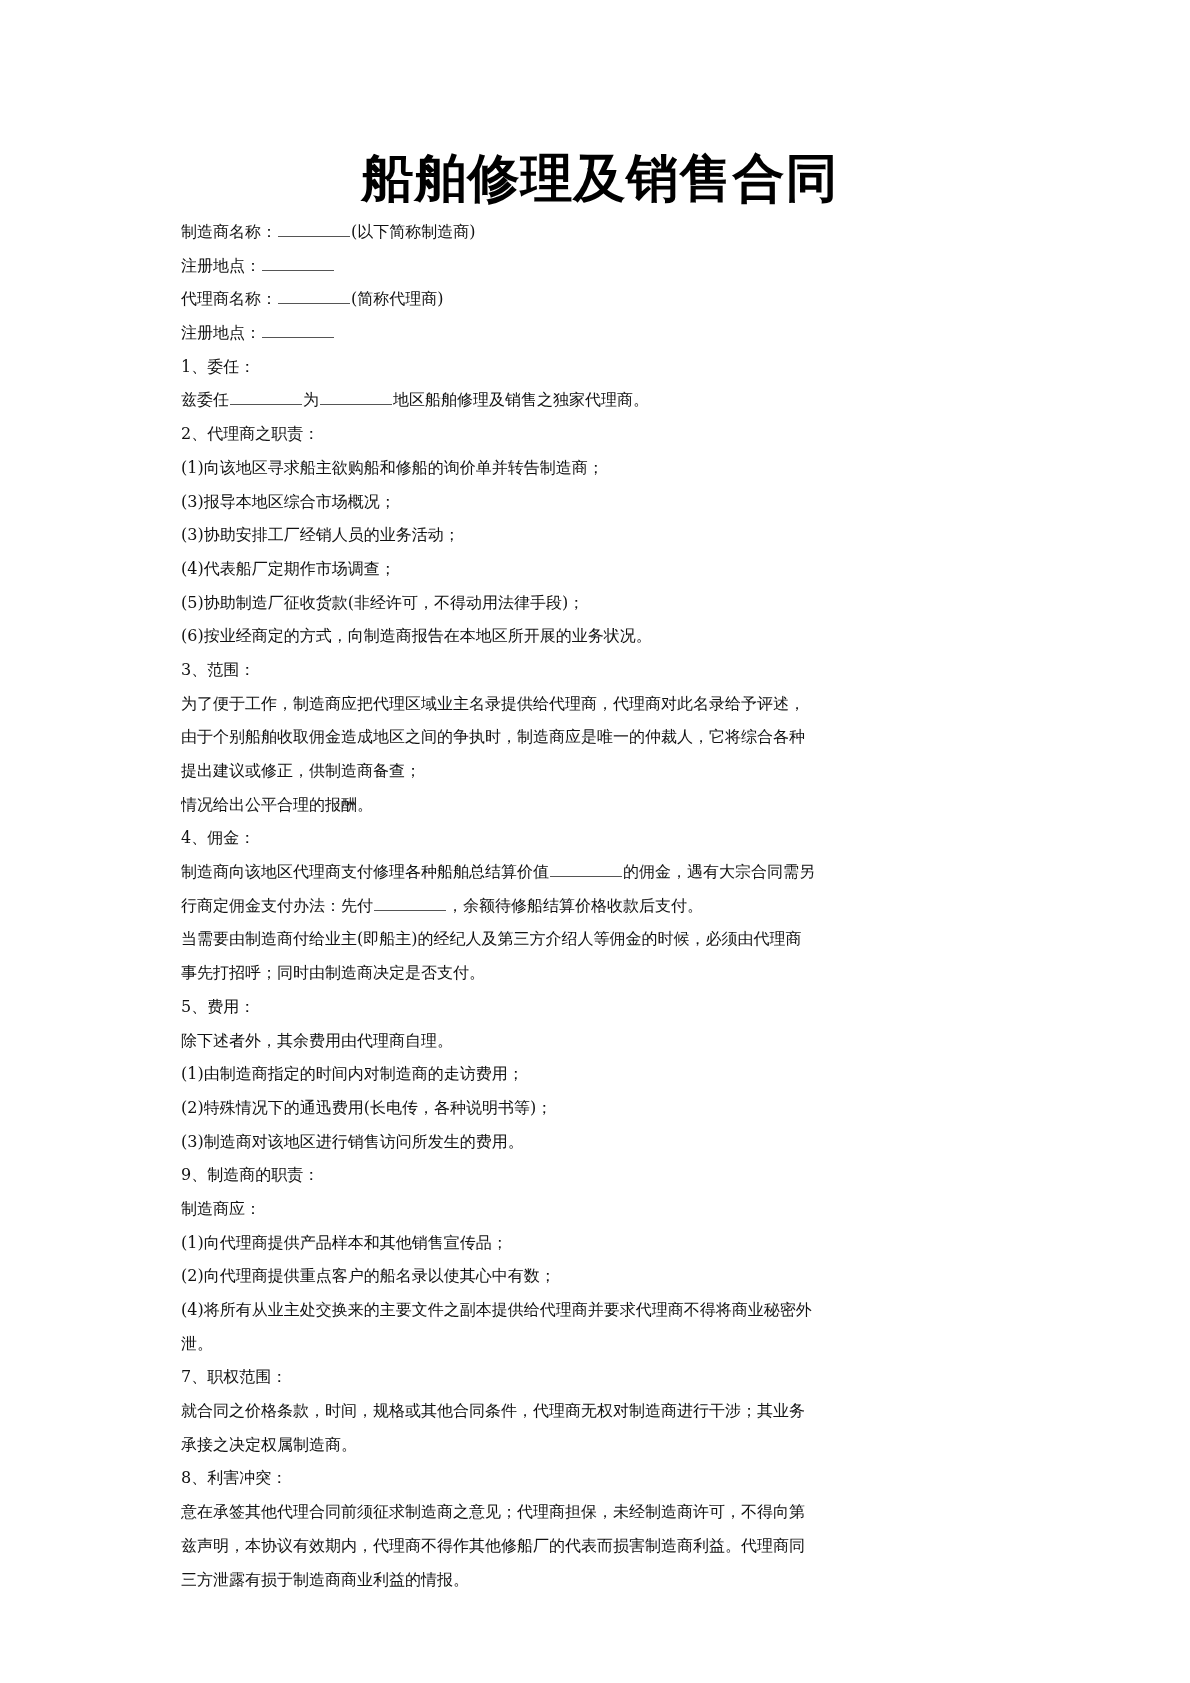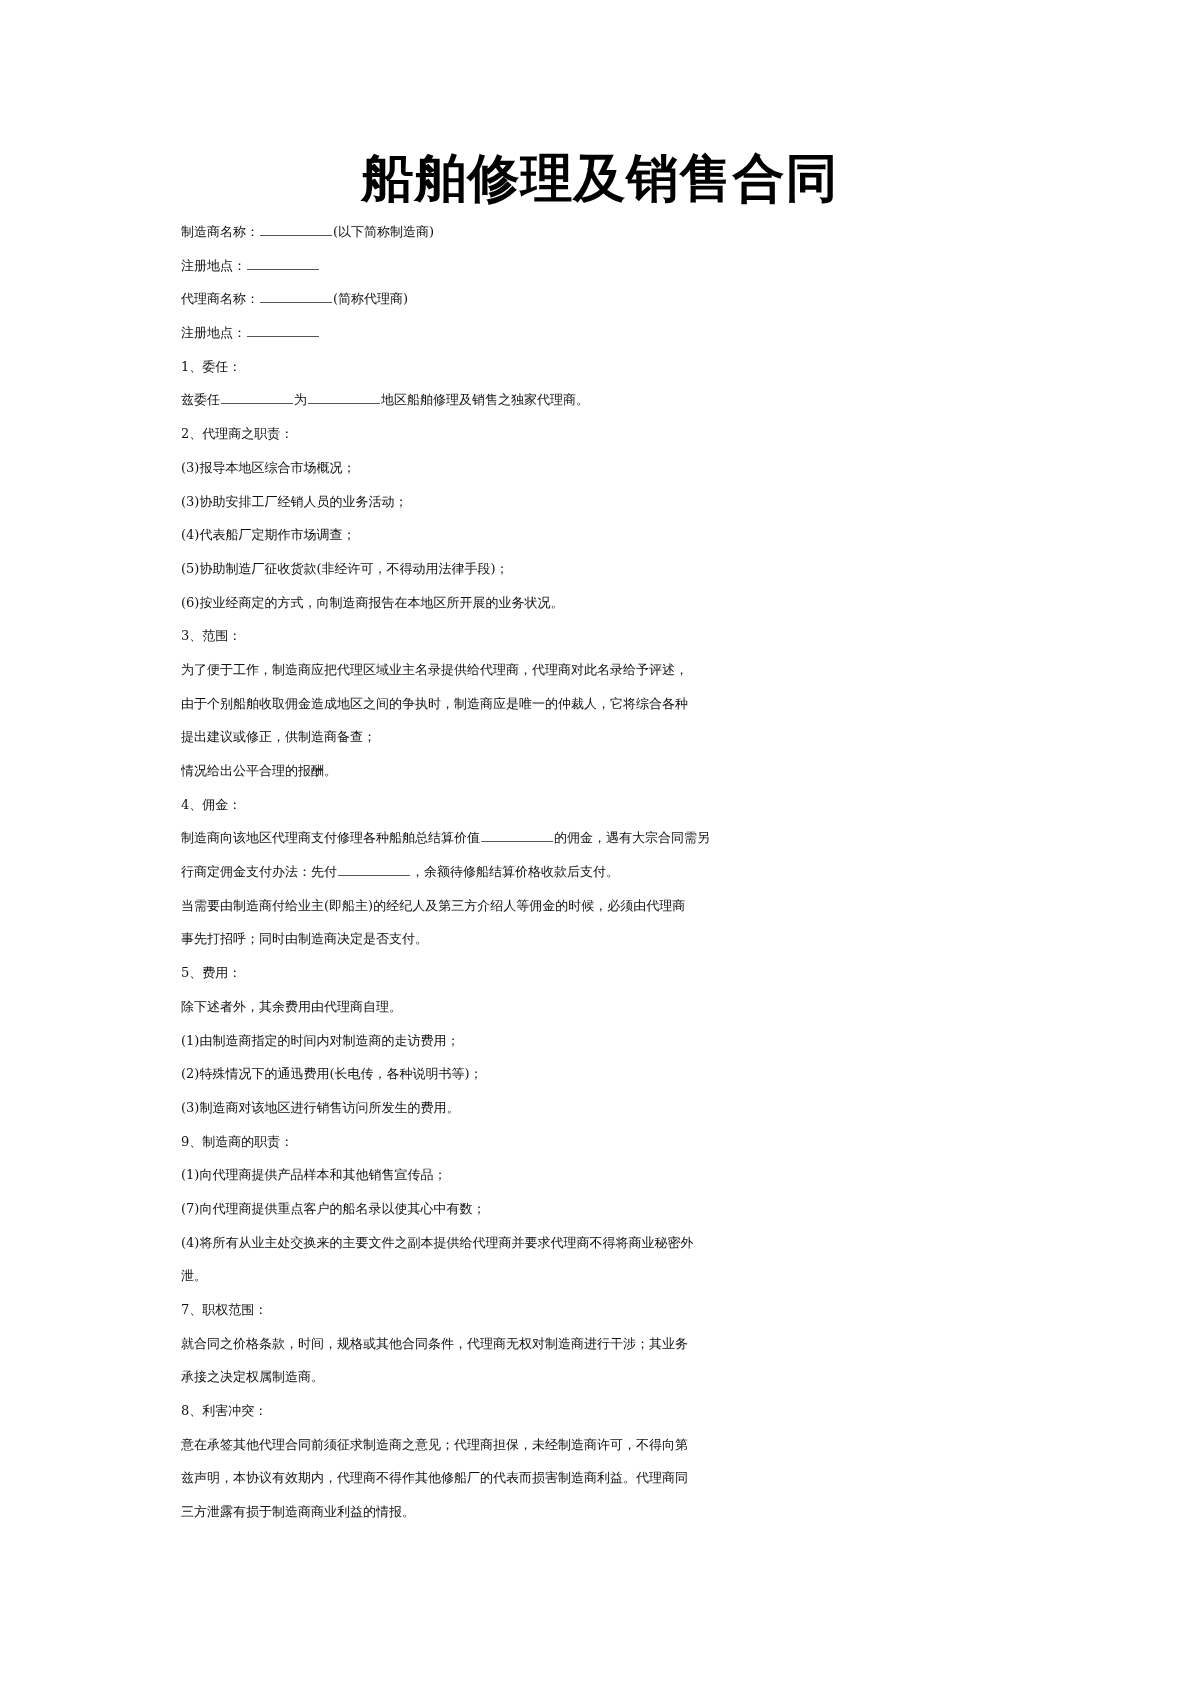--- a/index.html
+++ b/index.html
@@ -26,21 +26,21 @@
       font-family: "DejaVu Sans", "Liberation Sans", sans-serif;
       font-weight: bold;
       font-size: 52px;
       line-height: 56px;
       height: 56px;
       margin: 0 0 9px 0;
       letter-spacing: 1px;
       color: #000;
     }
     .line {
-      font-size: 13px;
+      font-size: 16px;
       line-height: 33.7px;
       height: 33.7px;
       white-space: nowrap;
       overflow: hidden;
     }
     .blank {
       display: inline-block;
       width: 72px;
       border-bottom: 1px solid #555;
       height: 16px;
@@ -66,20 +66,21 @@
   <div class="line">
     <span>注册地点：</span><span class="blank"></span>
   </div>
 
   <div class="line">1、委任：</div>
   <div class="line">
     <span>兹委任</span><span class="blank"></span><span>为</span><span class="blank"></span><span>地区船舶修理及销售之独家代理商。</span>
   </div>
 
   <div class="line">2、代理商之职责：</div>
+  <div class="line">(1)向该地区寻求船主欲购船和修船的询价单并转告制造商；</div>
   <div class="line">(3)报导本地区综合市场概况；</div>
   <div class="line">(3)协助安排工厂经销人员的业务活动；</div>
   <div class="line">(4)代表船厂定期作市场调查；</div>
   <div class="line">(5)协助制造厂征收货款(非经许可，不得动用法律手段)；</div>
   <div class="line">(6)按业经商定的方式，向制造商报告在本地区所开展的业务状况。</div>
 
   <div class="line">3、范围：</div>
   <div class="line">为了便于工作，制造商应把代理区域业主名录提供给代理商，代理商对此名录给予评述，</div>
   <div class="line">由于个别船舶收取佣金造成地区之间的争执时，制造商应是唯一的仲裁人，它将综合各种</div>
   <div class="line">提出建议或修正，供制造商备查；</div>
@@ -95,22 +96,23 @@
   <div class="line">当需要由制造商付给业主(即船主)的经纪人及第三方介绍人等佣金的时候，必须由代理商</div>
   <div class="line">事先打招呼；同时由制造商决定是否支付。</div>
 
   <div class="line">5、费用：</div>
   <div class="line">除下述者外，其余费用由代理商自理。</div>
   <div class="line">(1)由制造商指定的时间内对制造商的走访费用；</div>
   <div class="line">(2)特殊情况下的通迅费用(长电传，各种说明书等)；</div>
   <div class="line">(3)制造商对该地区进行销售访问所发生的费用。</div>
 
   <div class="line">9、制造商的职责：</div>
+  <div class="line">制造商应：</div>
   <div class="line">(1)向代理商提供产品样本和其他销售宣传品；</div>
-  <div class="line">(7)向代理商提供重点客户的船名录以使其心中有数；</div>
+  <div class="line">(2)向代理商提供重点客户的船名录以使其心中有数；</div>
   <div class="line">(4)将所有从业主处交换来的主要文件之副本提供给代理商并要求代理商不得将商业秘密外</div>
   <div class="line">泄。</div>
 
   <div class="line">7、职权范围：</div>
   <div class="line">就合同之价格条款，时间，规格或其他合同条件，代理商无权对制造商进行干涉；其业务</div>
   <div class="line">承接之决定权属制造商。</div>
 
   <div class="line">8、利害冲突：</div>
   <div class="line">意在承签其他代理合同前须征求制造商之意见；代理商担保，未经制造商许可，不得向第</div>
   <div class="line">兹声明，本协议有效期内，代理商不得作其他修船厂的代表而损害制造商利益。代理商同</div>

